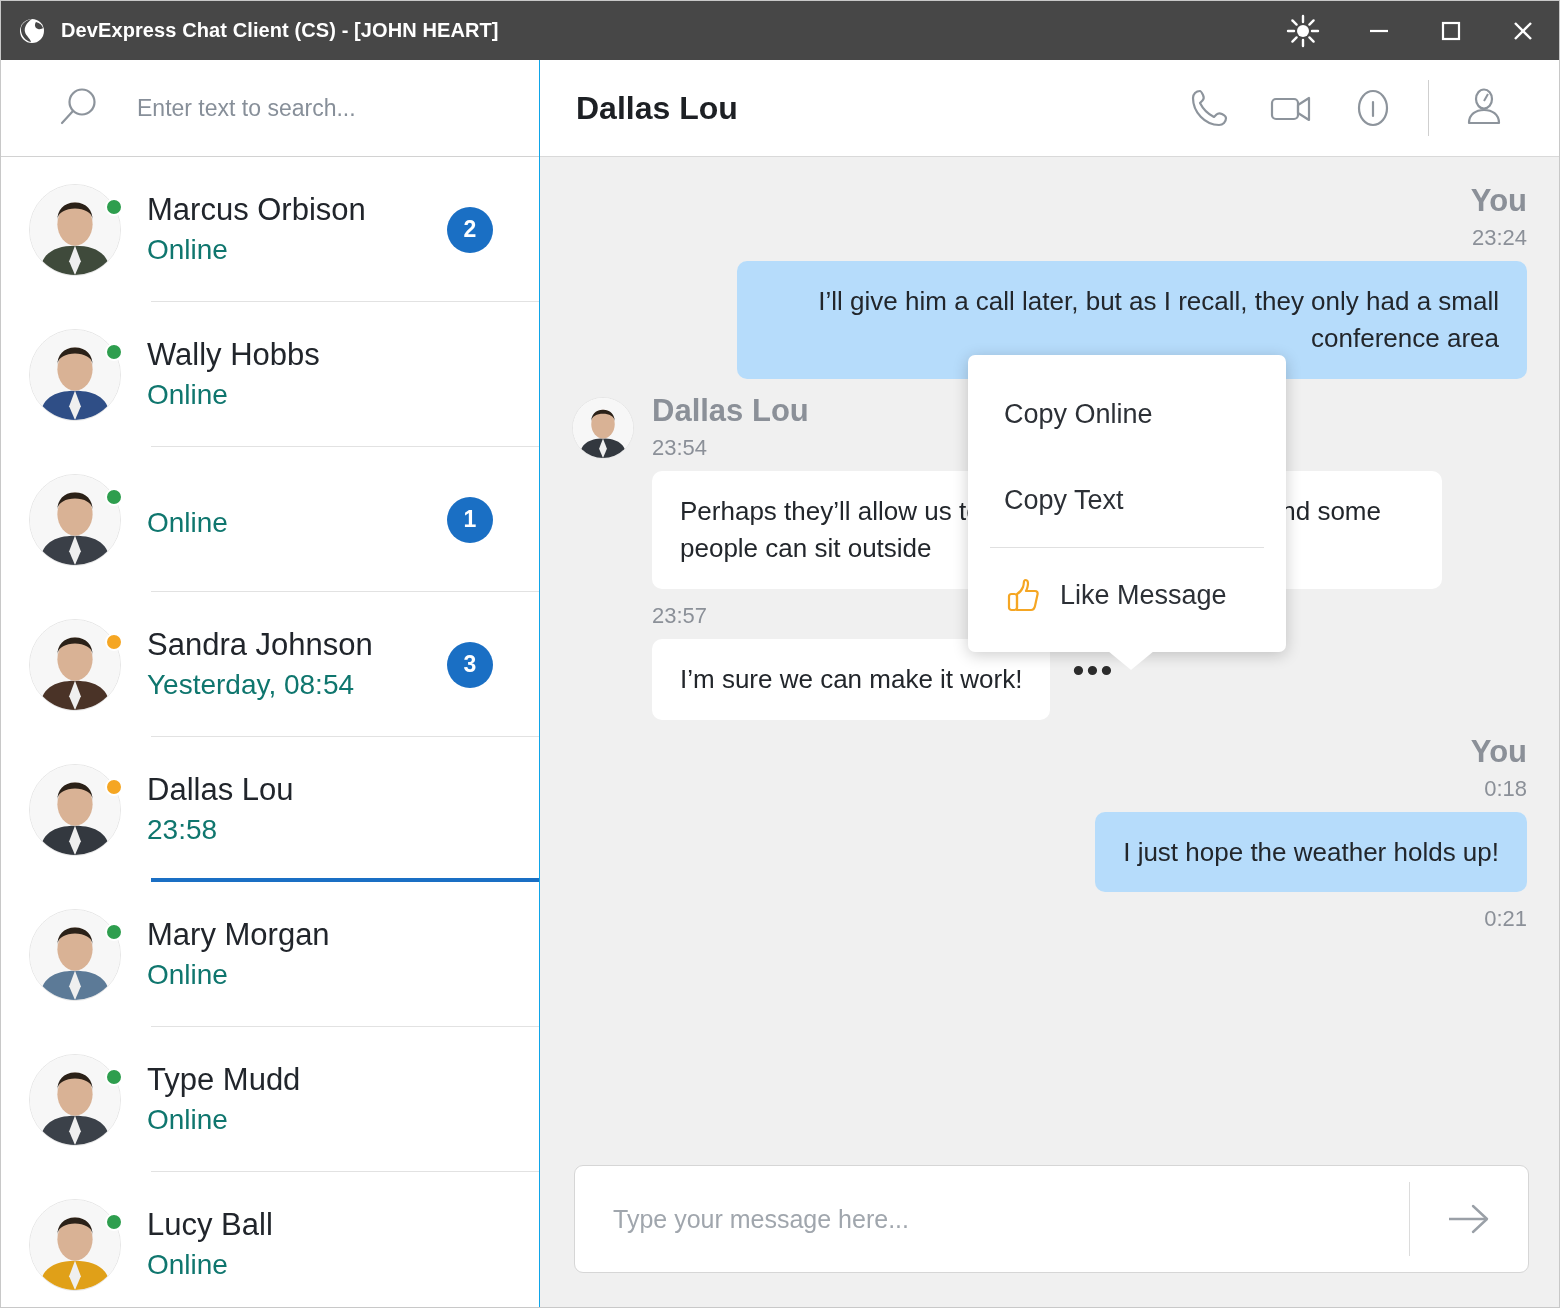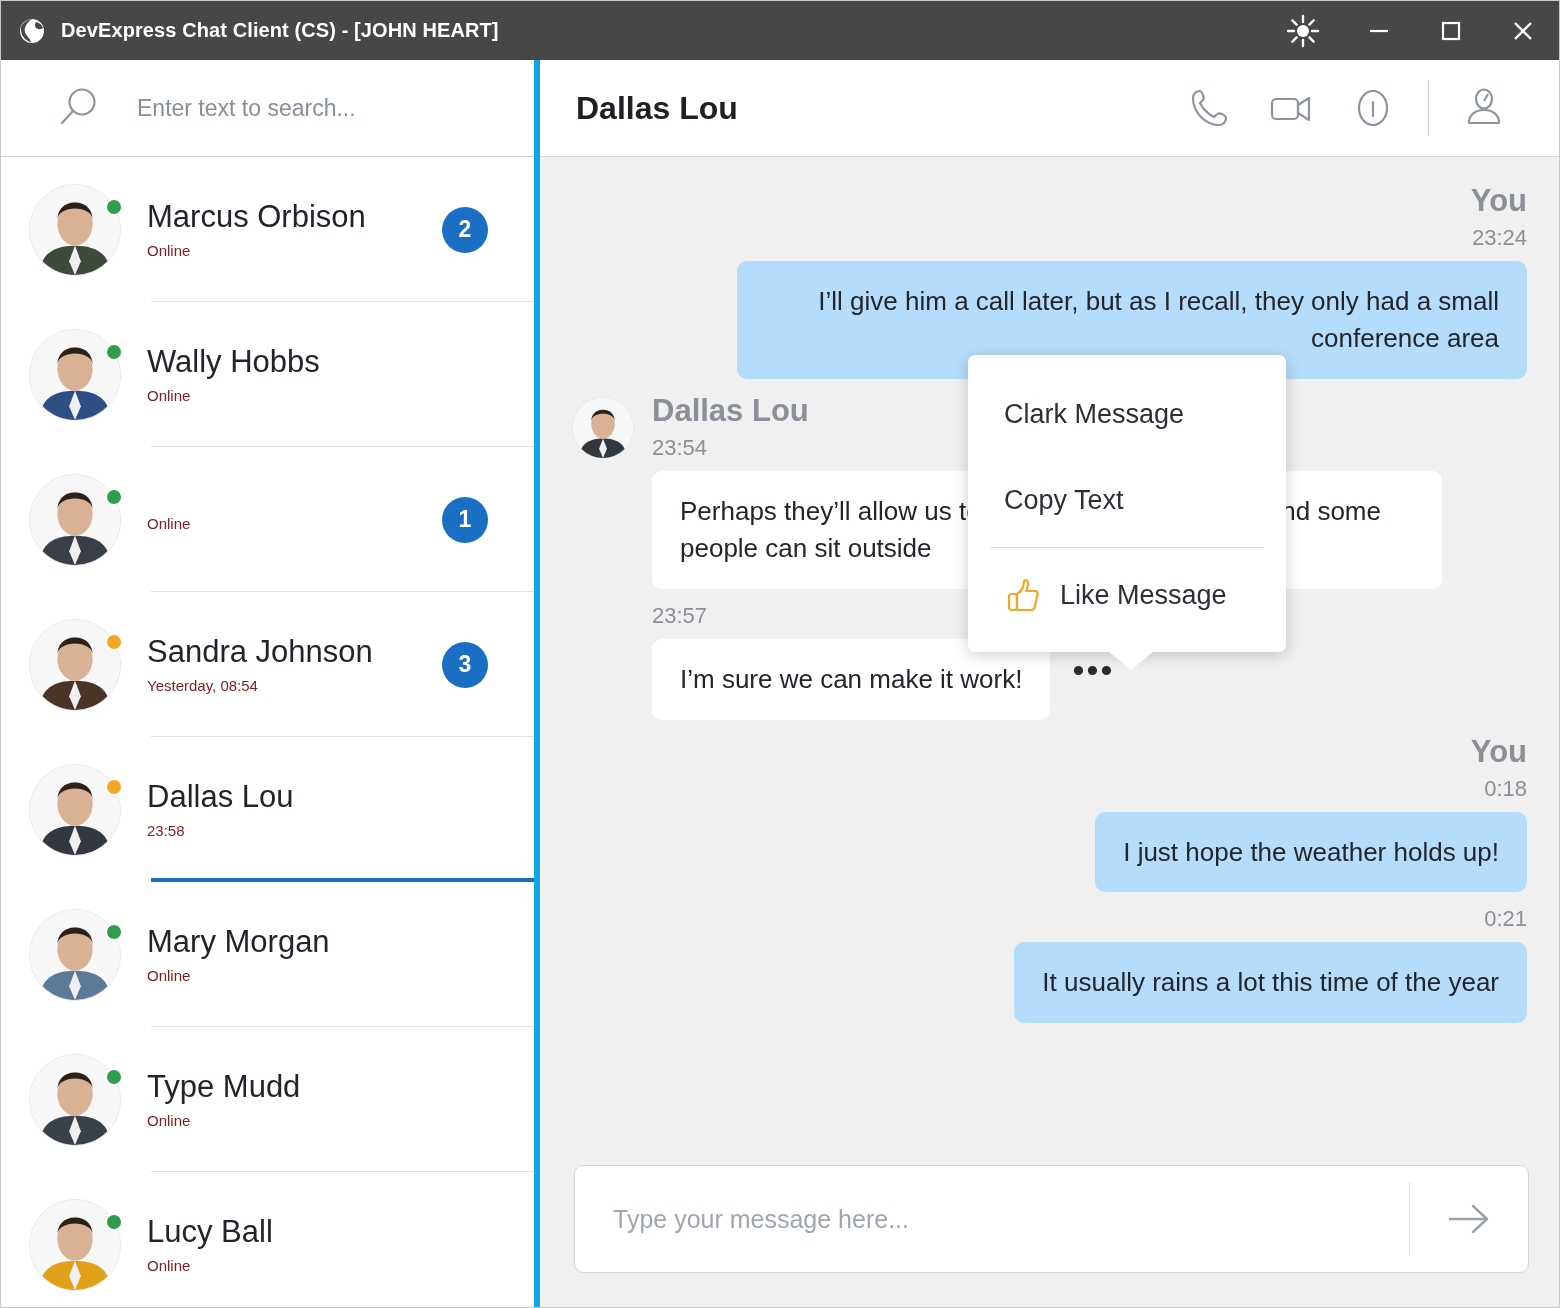--- a/index.html
+++ b/index.html
@@ -41,21 +41,21 @@
   .win-btn.theme { width: 80px; }
 
   
   .body {
     flex: 1; display: flex; min-height: 0;
   }
 
   
   .sidebar {
     width: 539px; min-width: 539px;
-    border-right: 6px solid #0ea5e9;
+    border-right: 1px solid #0ea5e9;
     display: flex; flex-direction: column;
     background: #ffffff;
   }
   .search-bar {
     height: 97px; min-height: 97px;
     border-bottom: 1px solid #d2d2d2;
     display: flex; align-items: center;
     padding-left: 54px;
     gap: 36px;
   }
@@ -95,21 +95,21 @@
   }
   .status-dot.online { background: #2e9e4e; }
   .status-dot.away   { background: #f5a623; }
 
   .contact-info { margin-left: 26px; flex: 1; min-width: 0; }
   .contact-name {
     font-size: 31px; color: #21252b; line-height: 1.12;
     white-space: nowrap; overflow: hidden; text-overflow: ellipsis;
   }
   .contact-sub {
-    font-size: 15px; color: #7f1d1d; margin-top: 7px;
+    font-size: 28px; color: #0f766e; margin-top: 7px;
     white-space: nowrap;
   }
   .badge {
     width: 46px; height: 46px; border-radius: 50%;
     background: #1a6fc4; color: #ffffff;
     font-size: 23px; font-weight: bold;
     display: flex; align-items: center; justify-content: center;
     margin-right: 46px; flex: none;
   }
   .badge.hidden { visibility: hidden; }
@@ -510,24 +510,24 @@
               <div class="in-body">
                 <div class="time">23:57</div>
                 <div class="bubble-row">
                   <div class="bubble in">I’m sure we can make it work!</div>
                   <div class="ellipsis-btn">•••</div>
                 </div>
               </div>
             </div>
           </div>
           <div class="msg-group out"><div class="author">You</div><div class="time">0:18</div><div class="bubble out">I just hope the weather holds up!</div></div>
-          <div class="msg-group out"><div class="time">0:21</div><div class="bubble out">It usually rains a lot this time of the year</div></div>
+          <div class="msg-group out"><div class="time">0:21</div></div>
           <div class="context-menu">
           <div class="ctx-item">
-            <span>Clark Message</span>
+            <span>Copy Online</span>
           </div>
           <div class="ctx-item">
             <span>Copy Text</span>
           </div>
           <div class="ctx-sep"></div>
           <div class="ctx-item">
             <span>
               <svg class="thumb-icon" viewBox="0 0 38 38">
                 <path d="M13 34 L13 18 C13 18 17 16 19 11 C20.5 7 19 4 21.5 4
                          C24 4 24.5 7 23.5 11 C23 13 22 15 22 15 L31 15

